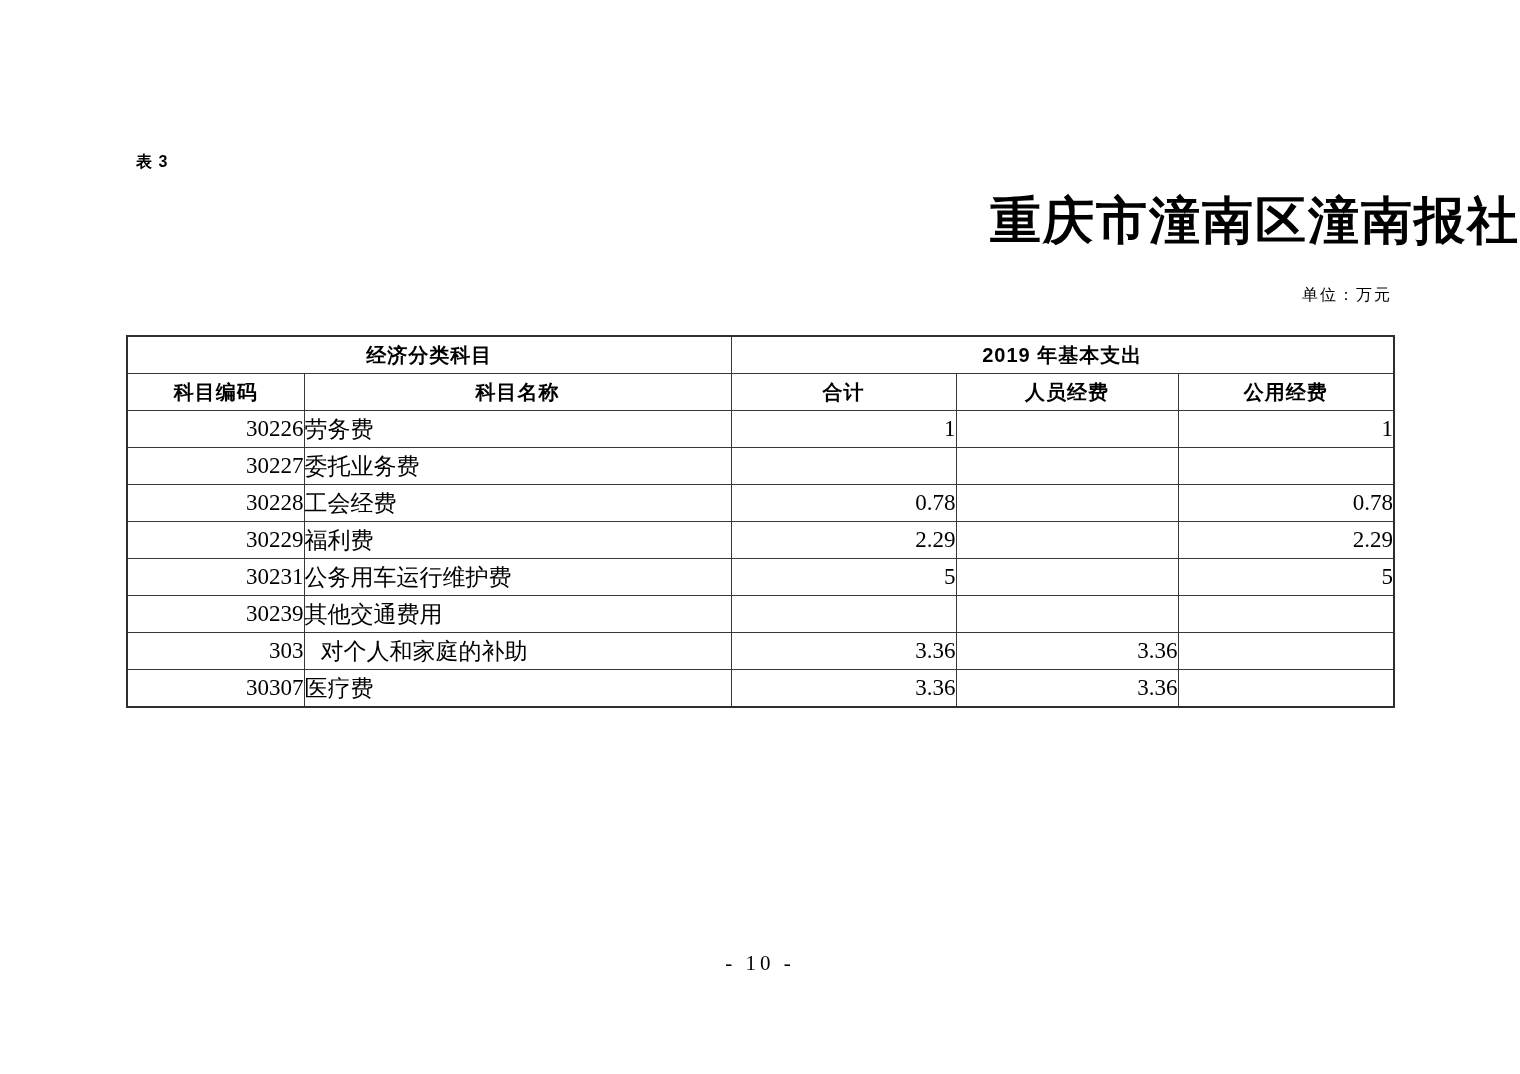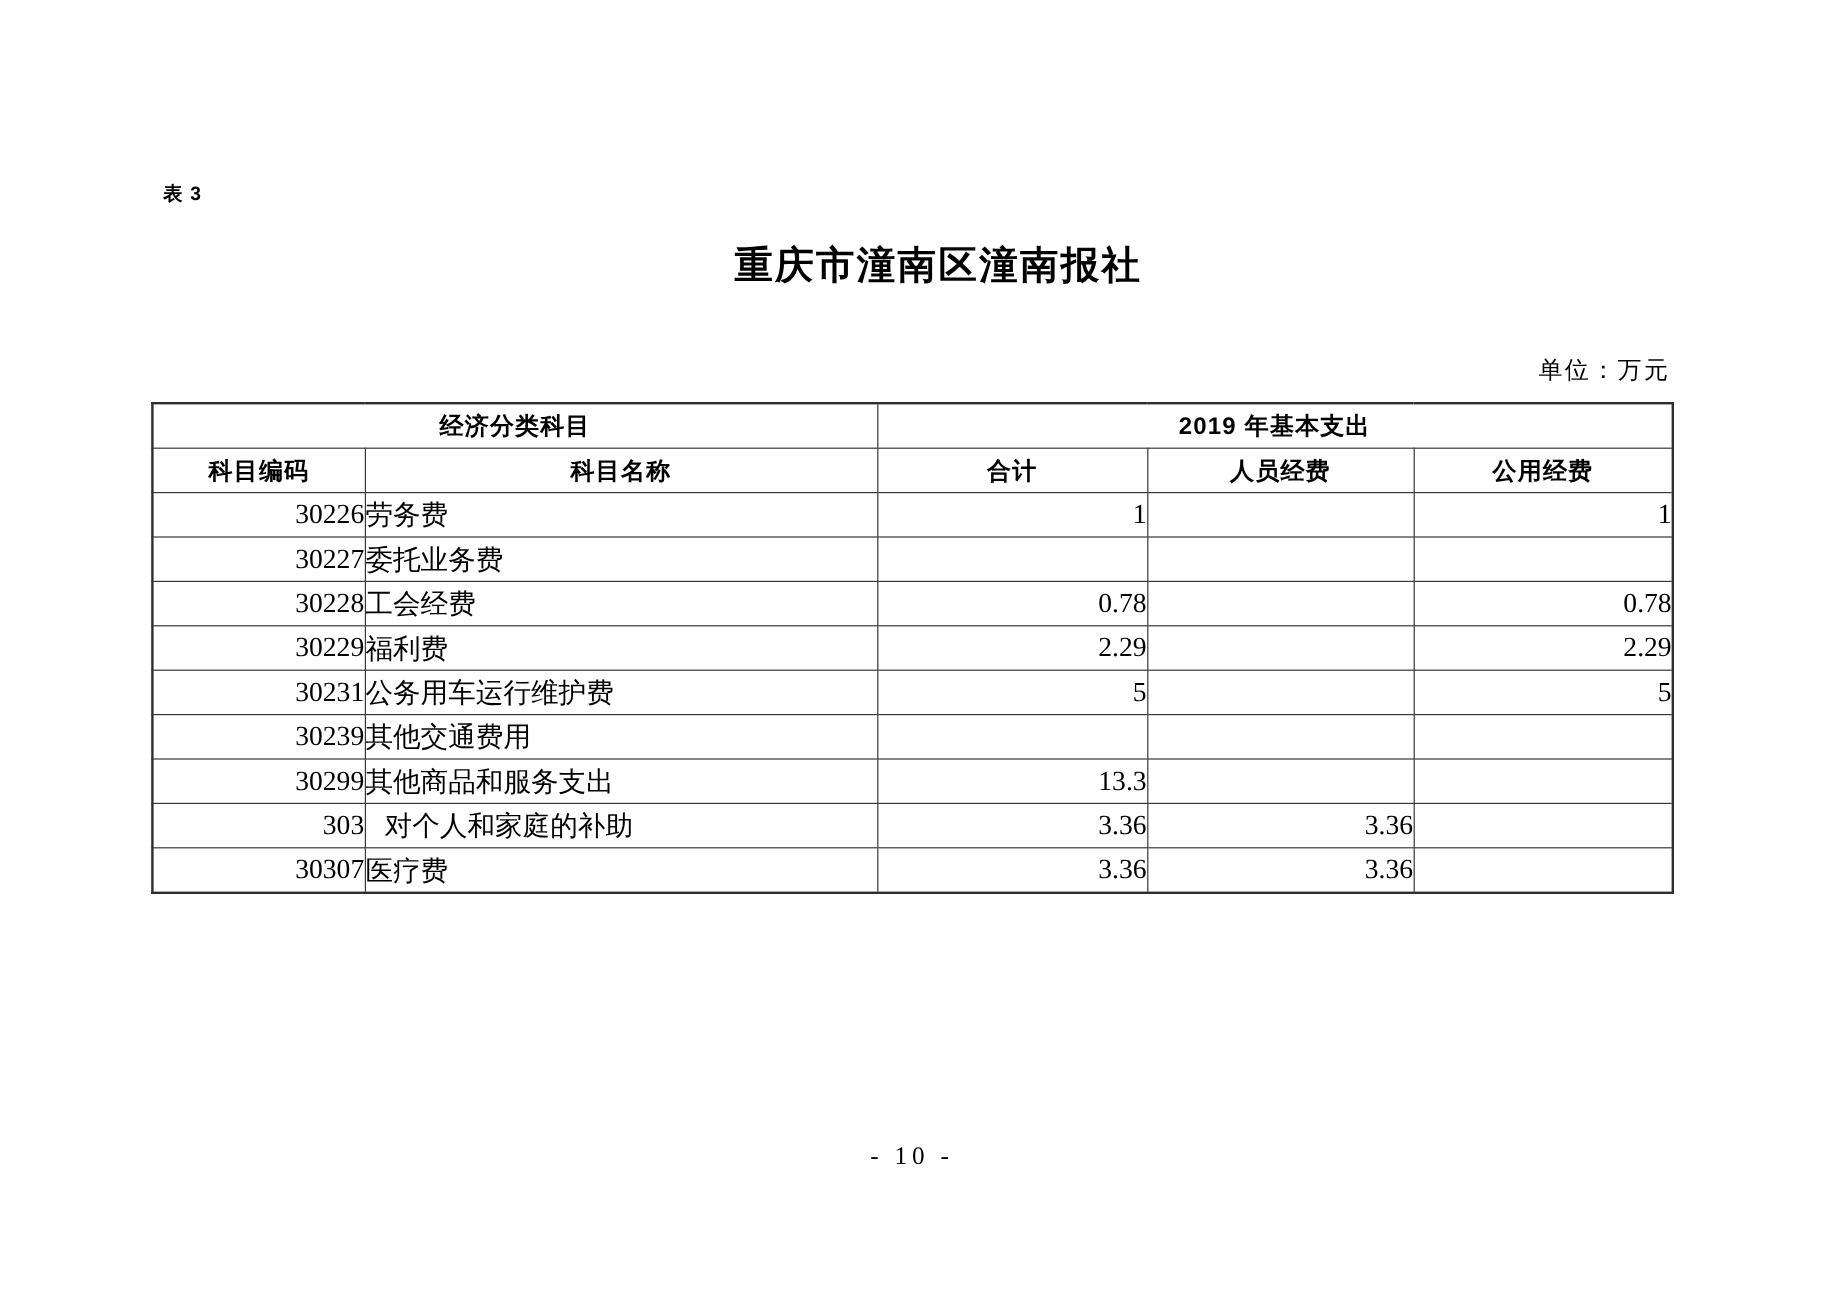--- a/index.html
+++ b/index.html
@@ -25,32 +25,32 @@
     font-size: 16px;
     letter-spacing: 1px;
   }
   .title-block {
     position: absolute;
     top: 196px;
     left: 0;
     width: 100%;
     padding-left: 44px;
     box-sizing: border-box;
-    text-align: center;
+    text-align: right;
     font-family: "Liberation Sans", sans-serif;
     font-weight: bold;
-    font-size: 32px;
+    font-size: 51px;
     line-height: 50px;
     letter-spacing: 2px;
   }
   .unit-note {
     position: absolute;
-    top: 295px;
+    top: 285px;
     right: 128px;
-    font-size: 20px;
+    font-size: 16px;
     letter-spacing: 2px;
   }
   table.budget {
     position: absolute;
     left: 126px;
     top: 335px;
     width: 1267px;
     border-collapse: collapse;
     table-layout: fixed;
     border: 2px solid #2e2e2e;
@@ -162,27 +162,20 @@
         <td class="num">5</td>
       </tr>
       <tr>
         <td class="code">30239</td>
         <td class="name">其他交通费用</td>
         <td class="num"></td>
         <td class="num"></td>
         <td class="num"></td>
       </tr>
       <tr>
-        <td class="code">30299</td>
-        <td class="name">其他商品和服务支出</td>
-        <td class="num">13.3</td>
-        <td class="num"></td>
-        <td class="num"></td>
-      </tr>
-      <tr>
         <td class="code top">303</td>
         <td class="name top">对个人和家庭的补助</td>
         <td class="num">3.36</td>
         <td class="num">3.36</td>
         <td class="num"></td>
       </tr>
       <tr>
         <td class="code">30307</td>
         <td class="name">医疗费</td>
         <td class="num">3.36</td>

